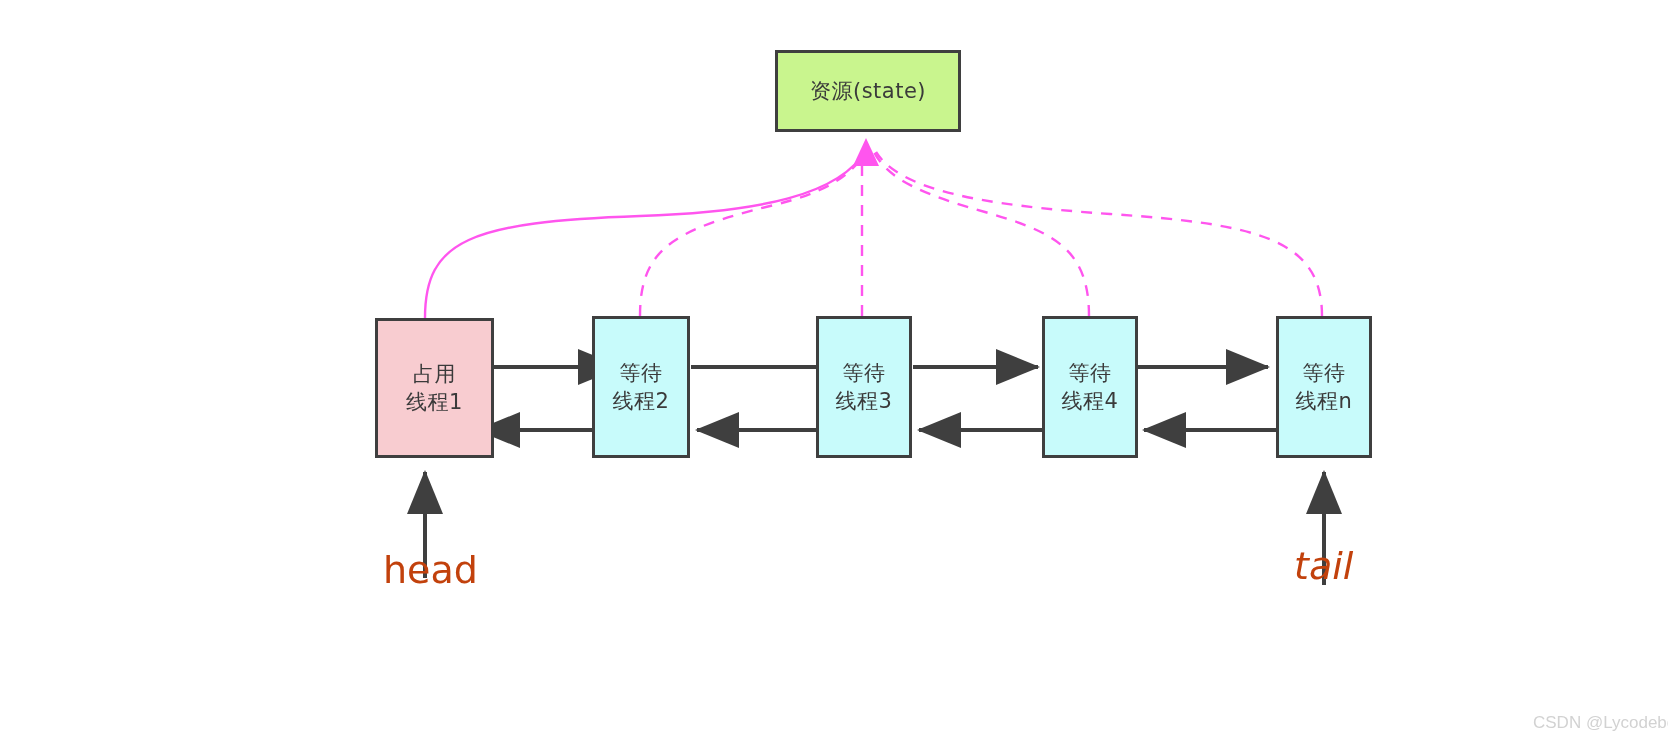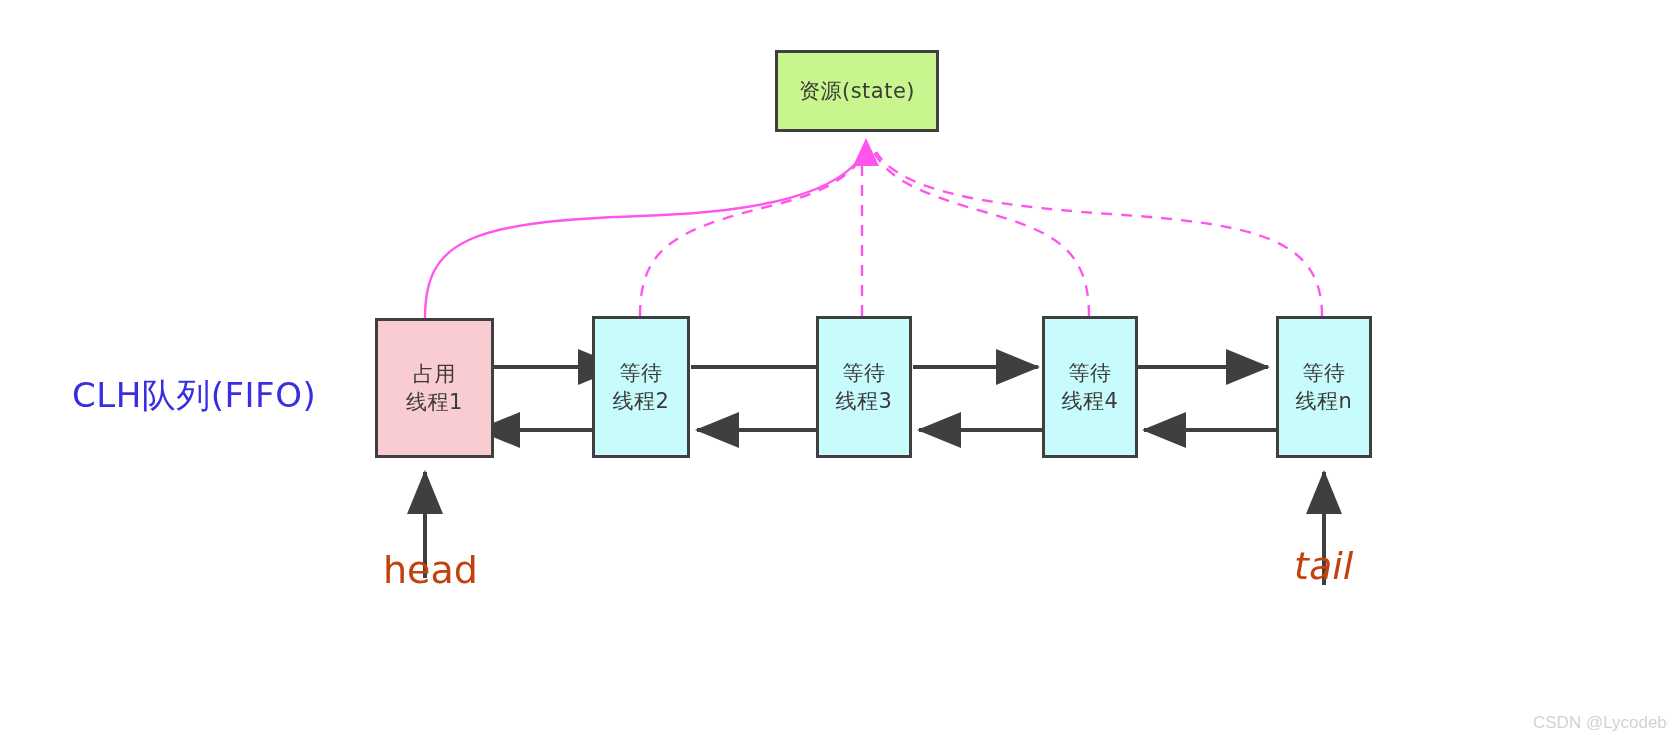--- a/index.html
+++ b/index.html
@@ -58,21 +58,20 @@
     font-size: 17px;
     white-space: nowrap;
     font-family: "Liberation Sans", sans-serif;
   }
 </style>
 </head>
 <body>
 
 <div id="canvas">
 
-  <div class="queue-label" style="left:72px; top:373px;">CLH队列(FIFO)</div>
 
   <svg class="layer" viewBox="0 0 1668 748" xmlns="http://www.w3.org/2000/svg">
     <defs>
       <marker id="arrowDark" markerWidth="11" markerHeight="9" refX="10.5" refY="4.5" orient="auto" markerUnits="strokeWidth">
         <path d="M0,0 L11,4.5 L0,9 z" fill="#3f3f3f"></path>
       </marker>
       <marker id="arrowDarkUp" markerWidth="11" markerHeight="9" refX="10.5" refY="4.5" orient="auto" markerUnits="strokeWidth">
         <path d="M0,0 L11,4.5 L0,9 z" fill="#3f3f3f"></path>
       </marker>
       <marker id="arrowMagenta" markerWidth="7" markerHeight="7" refX="6.2" refY="3.5" orient="auto" markerUnits="strokeWidth">
@@ -110,21 +109,21 @@
       <path d="M1089,316 C1089,250 1055,232 985,212 C925,195 888,180 874,152" stroke-dasharray="11 9"></path>
 
       <path d="M1322,316 C1322,240 1260,224 1110,214 C980,205 900,190 876,152" stroke-dasharray="11 9"></path>
     </g>
 
     <g>
       <path d="M866,138 L879,166 L853,166 z" fill="#ff55ee"></path>
     </g>
   </svg>
 
-  <div class="node-box" style="left:775px; top:50px; width:164px; height:82px; background:#c9f58e;">
+  <div class="node-box" style="left:775px; top:50px; width:186px; height:82px; background:#c9f58e;">
     <span class="ln">资源(state)</span>
   </div>
 
   <div class="node-box" style="left:375px; top:318px; width:119px; height:140px; background:#f8ccd0;">
     <span class="ln">占用</span>
     <span class="ln">线程1</span>
   </div>
 
   <div class="node-box" style="left:592px; top:316px; width:98px; height:142px; background:#c8fbfb;">
     <span class="ln">等待</span>

